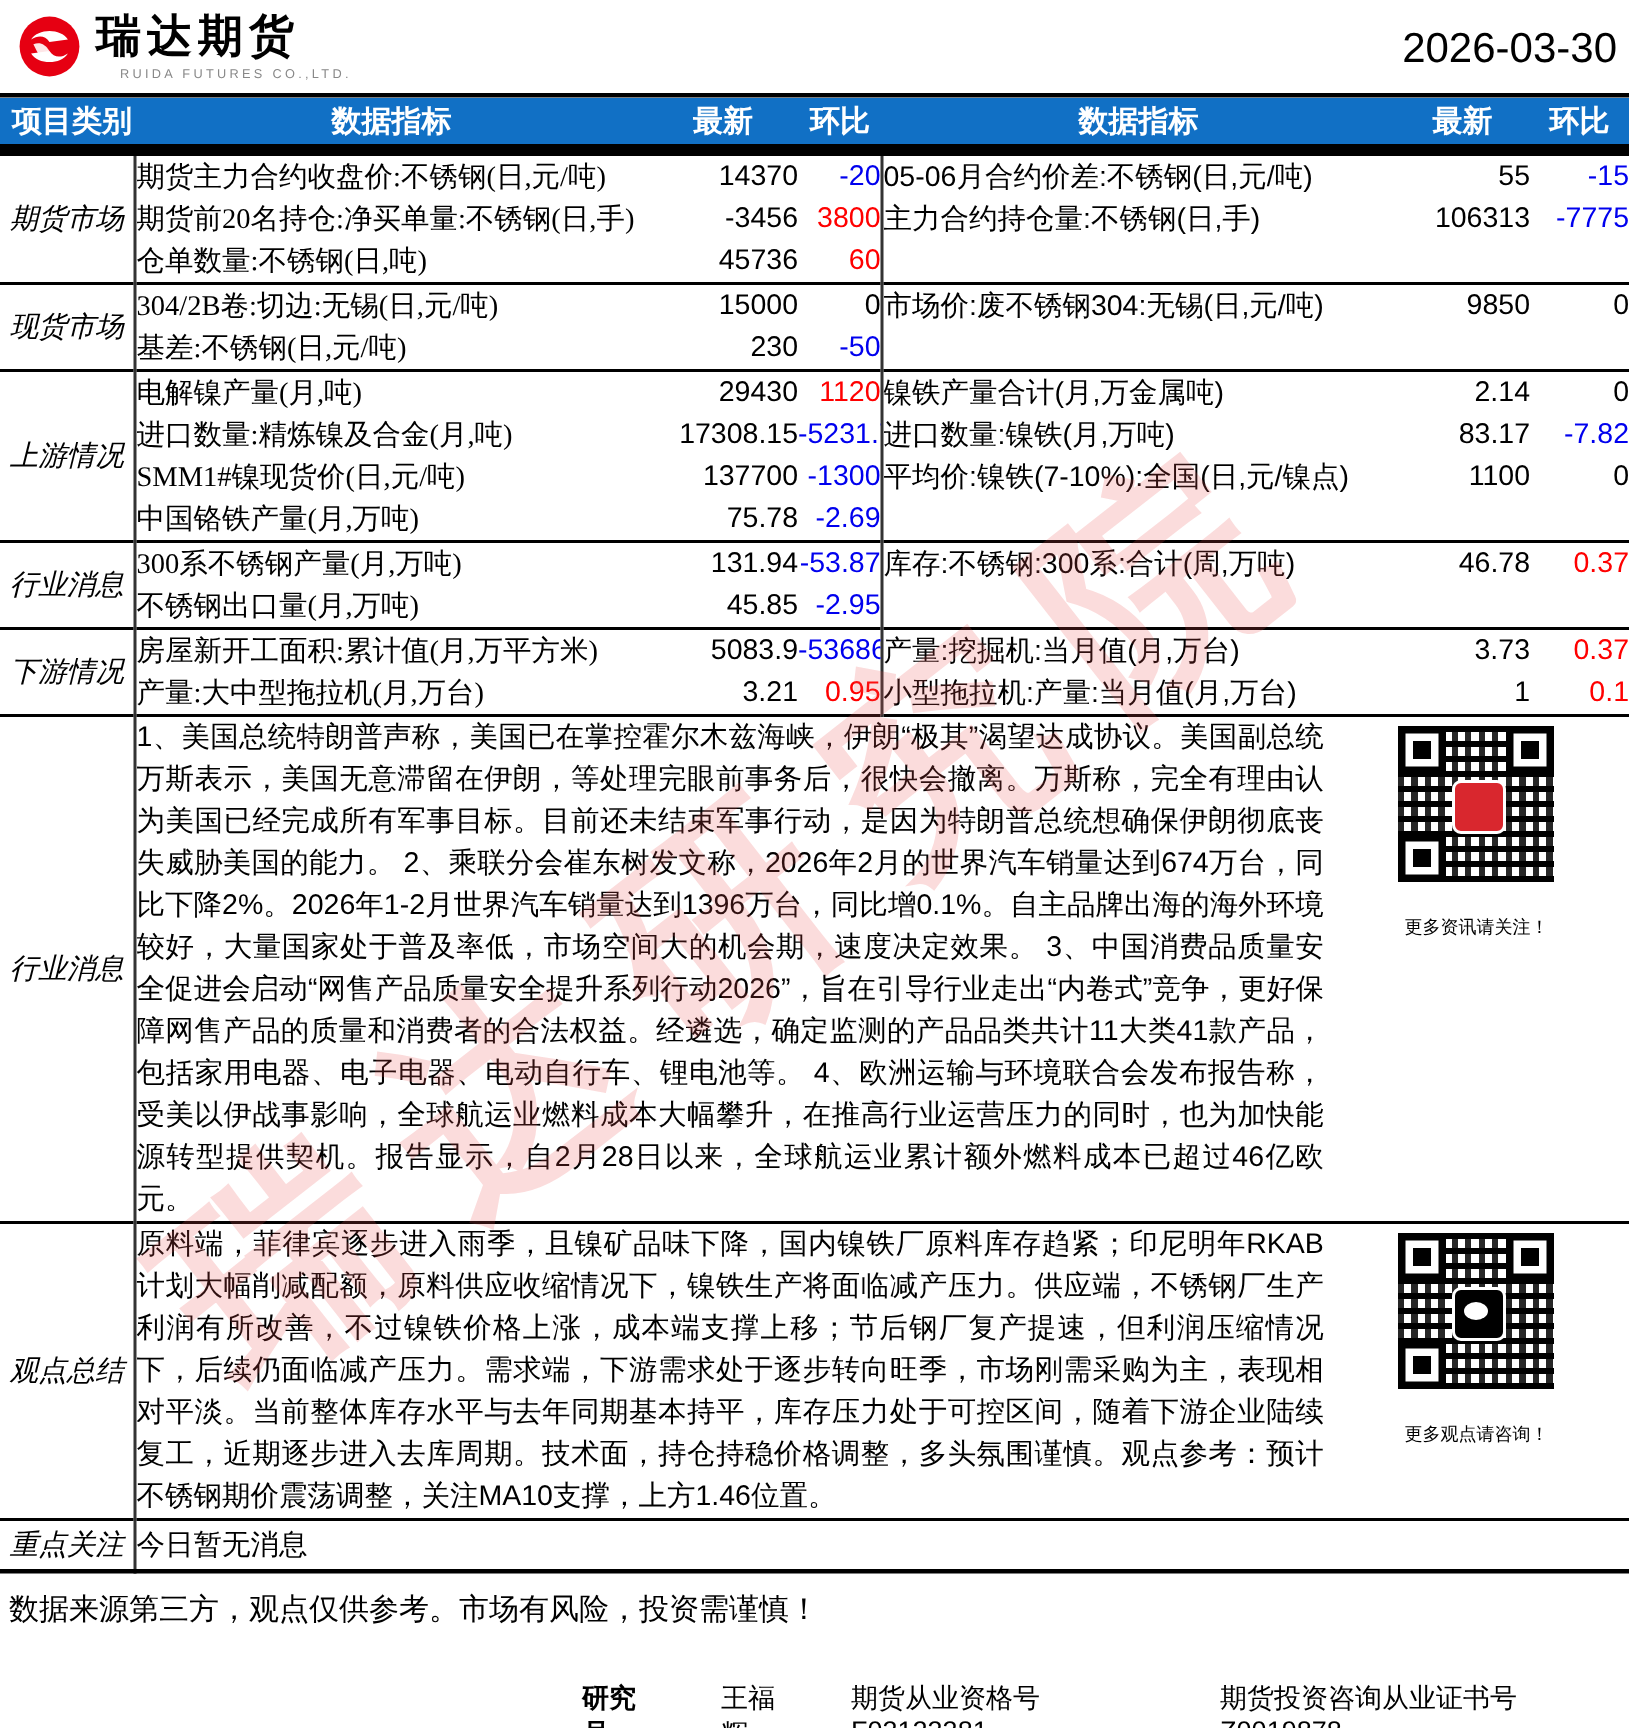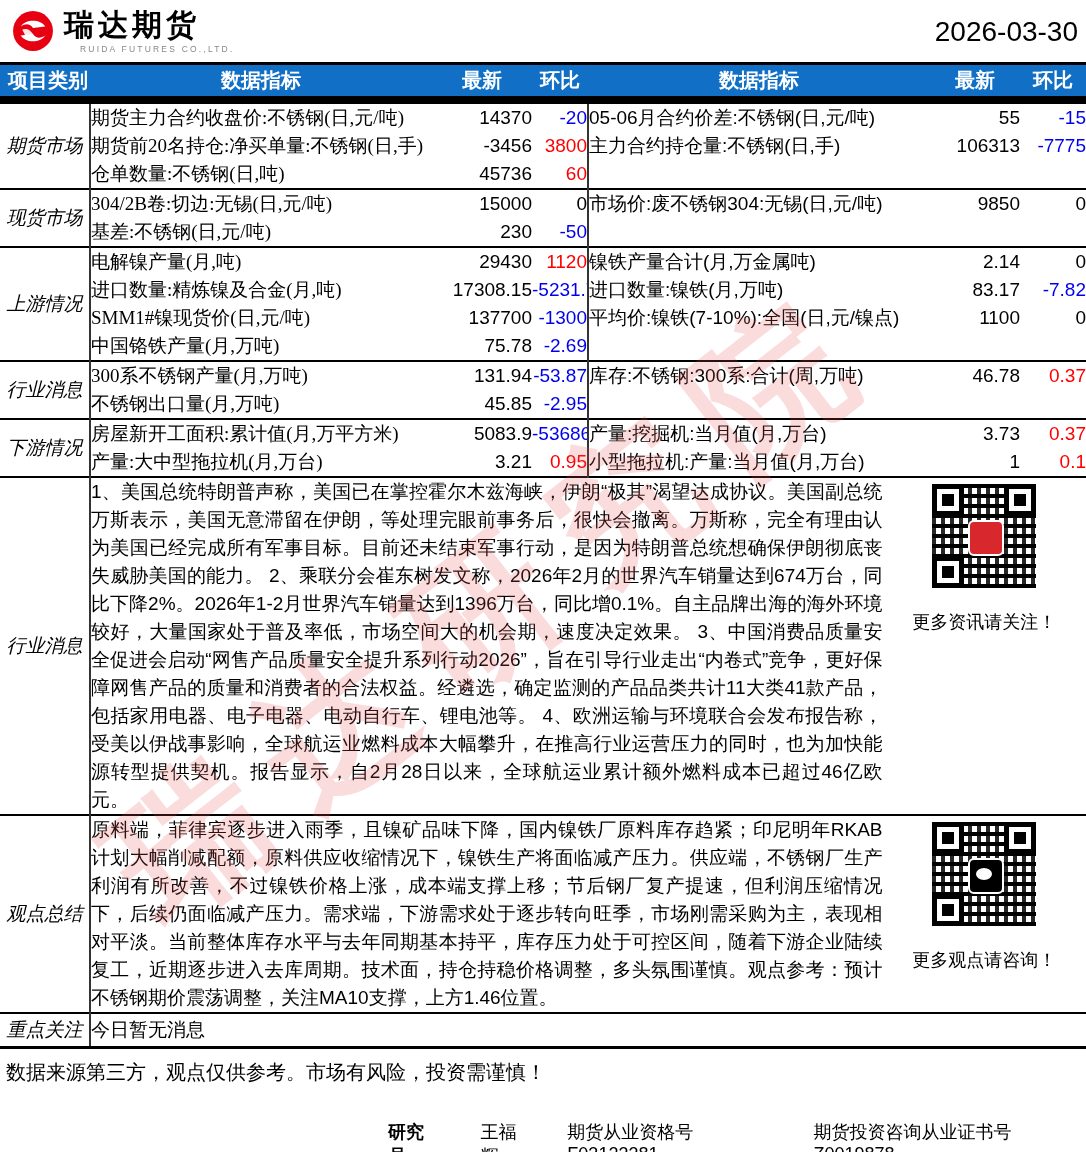--- a/index.html
+++ b/index.html
@@ -42,21 +42,21 @@
       repeating-linear-gradient(90deg,rgba(0,0,0,.85) 0 4px,transparent 4px 9px),
       repeating-linear-gradient(0deg,#000 0 4px,#fff 4px 10px);}
   .fp{position:absolute;width:22px;height:22px;border:5px solid #000;background:#fff;}
   .fp::after{content:"";position:absolute;left:5px;top:5px;width:12px;height:12px;background:#000;}
   .fp.tl{left:0;top:0;} .fp.tr{right:0;top:0;} .fp.bl{left:0;bottom:0;}
   .badge{position:absolute;left:36px;top:36px;width:32px;height:32px;border-radius:6px;}
   .badge.red{background:#d9272e;border:2px solid #fff;}
   .badge.wx{background:#000;border:2px solid #fff;}
   .badge.wx::after{content:"";position:absolute;left:6px;top:8px;width:16px;height:12px;
                    background:#fff;border-radius:50%;}
-  .qrcap{margin-top:22px;font-size:18px;}
+  .qrcap{margin-top:22px;font-size:12px;}
 
   
   .note{margin:10px 0 0 6px;font-size:20px;}
   .res{margin:34px 0 0 388px;font-size:18px;display:flex;gap:34px;align-items:baseline;}
   .res .rl{font-weight:700;}
 
   
   .wm{position:absolute;left:70px;top:810px;transform:rotate(-38deg);transform-origin:left top;
       font-size:150px;font-weight:700;letter-spacing:34px;color:rgba(237,80,80,0.20);
       white-space:nowrap;pointer-events:none;z-index:5;}

